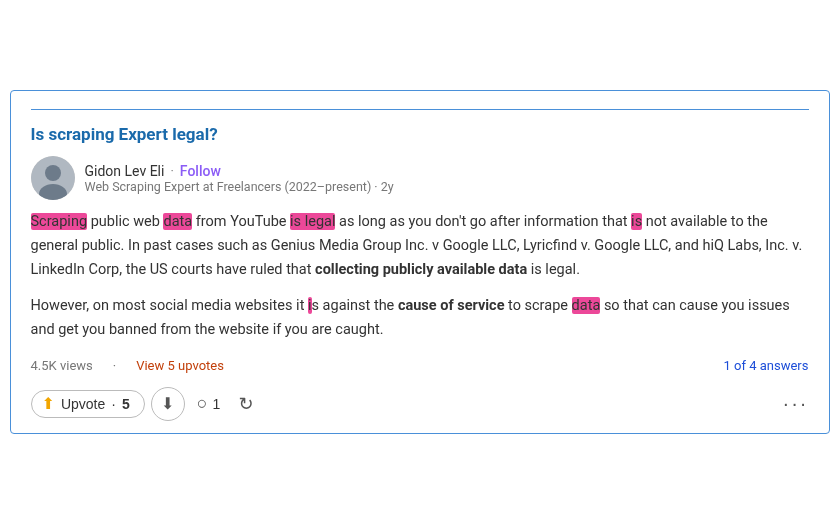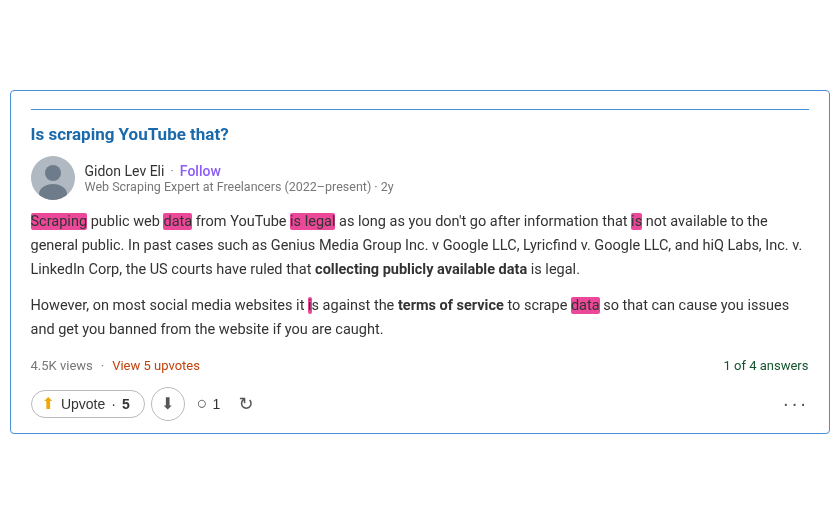--- a/index.html
+++ b/index.html
@@ -98,33 +98,33 @@
       justify-content: space-between;
       font-size: 13px;
       color: #777;
       margin-bottom: 10px;
       padding-top: 4px;
       border-top: none;
     }
     .stats-left {
       display: flex;
       align-items: center;
-      gap: 4px;
+      gap: 16px;
     }
     .stats-sep {
       margin: 0 4px;
     }
     .view-upvotes {
       color: #c2410c;
       cursor: pointer;
       text-decoration: none;
     }
     .stats-right {
       font-size: 13px;
-      color: #14532d;
+      color: #1d4ed8;
     }
     .actions-row {
       display: flex;
       align-items: center;
       justify-content: space-between;
       padding-top: 4px;
     }
     .actions-left {
       display: flex;
       align-items: center;
@@ -203,21 +203,21 @@
       border-top: 1.5px solid #4a90d9;
       margin-bottom: 14px;
     }
   </style>
 </head>
 <body>
 
 <div class="card">
   <hr class="divider-line">
 
-  <div class="question-title">Is scraping YouTube that?</div>
+  <div class="question-title">Is scraping Expert legal?</div>
 
   <div class="author-row">
     <div class="avatar">
 
       <svg viewBox="0 0 44 44" xmlns="http://www.w3.org/2000/svg">
         <circle cx="22" cy="22" r="22" fill="#b0b8c1"></circle>
         <circle cx="22" cy="17" r="8" fill="#6d7b8a"></circle>
         <ellipse cx="22" cy="38" rx="14" ry="10" fill="#6d7b8a"></ellipse>
       </svg>
     </div>
@@ -229,21 +229,21 @@
       </div>
       <span class="author-meta">Web Scraping Expert at Freelancers (2022–present) · 2y</span>
     </div>
   </div>
 
   <div class="answer-body">
     <p>
       <span class="highlight">Scraping</span> public web <span class="highlight">data</span> from YouTube <span class="highlight">is legal</span> as long as you don't go after information that <span class="highlight">is</span> not available to the general public. In past cases such as Genius Media Group Inc. v Google LLC, Lyricfind v. Google LLC, and hiQ Labs, Inc. v. LinkedIn Corp, the US courts have ruled that <span class="bold">collecting publicly available data</span> is legal.
     </p>
     <p>
-      However, on most social media websites it <span class="highlight">i</span>s against the <span class="bold">terms of service</span> to scrape <span class="highlight">data</span> so that can cause you issues and get you banned from the website if you are caught.
+      However, on most social media websites it <span class="highlight">i</span>s against the <span class="bold">cause of service</span> to scrape <span class="highlight">data</span> so that can cause you issues and get you banned from the website if you are caught.
     </p>
   </div>
 
   <div class="stats-row">
     <div class="stats-left">
       <span>4.5K views</span>
       <span class="stats-sep">·</span>
       <a class="view-upvotes">View 5 upvotes</a>
     </div>
     <div class="stats-right">1 of 4 answers</div>

